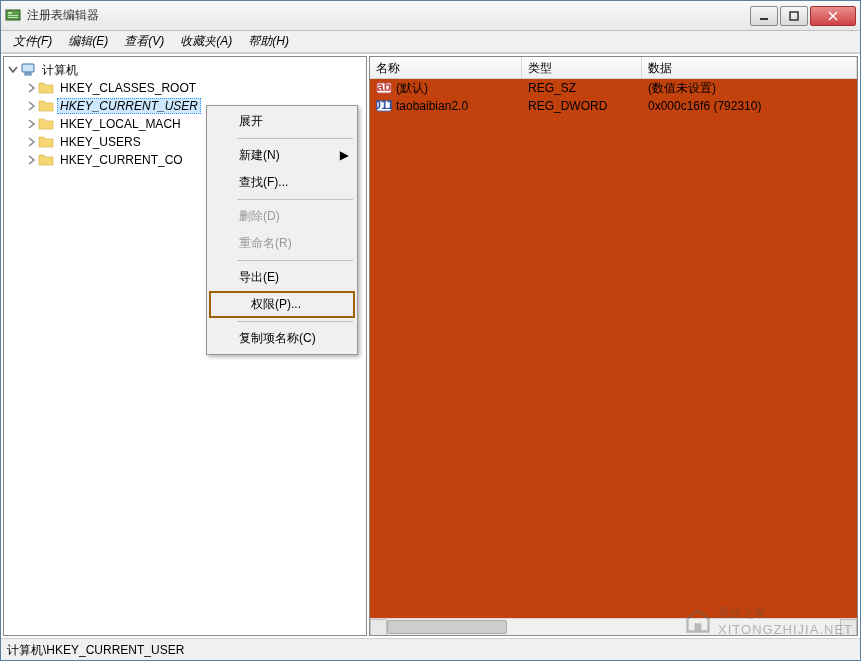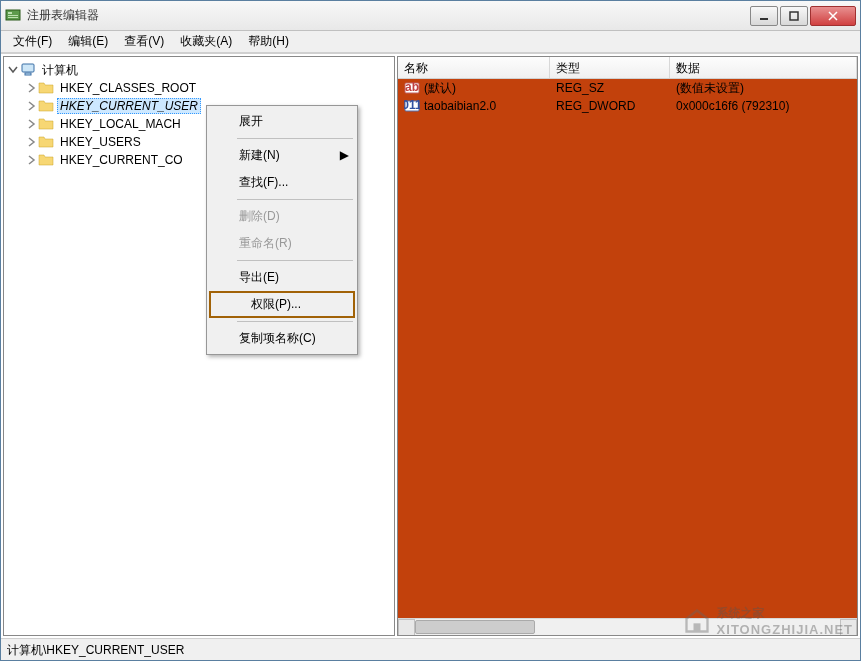--- a/index.html
+++ b/index.html
@@ -8,26 +8,26 @@
     .window { border: 1px solid #5a7fa0; background: #fff; display: flex; flex-direction: column; height: 100%; }
     
     .titlebar { height: 30px; background: linear-gradient(to bottom, #f8f8f8, #e8e8e8); display: flex; align-items: center; padding: 0 4px; border-bottom: 1px solid #c0c0c0; }
     .titlebar-icon { width: 16px; height: 16px; margin-right: 6px; }
     .titlebar-title { flex: 1; color: #333; }
     .titlebar-buttons { display: flex; gap: 2px; }
     .titlebar-btn { width: 28px; height: 20px; border: 1px solid #888; background: linear-gradient(to bottom, #f8f8f8, #d8d8d8); display: flex; align-items: center; justify-content: center; border-radius: 2px; cursor: pointer; }
     .titlebar-btn.close { background: linear-gradient(to bottom, #e89090, #d04040); border-color: #a03030; color: #fff; width: 46px; }
     .titlebar-btn svg { width: 10px; height: 10px; }
     
-    .menubar { height: 22px; background: #f0f0f0; display: flex; align-items: center; padding: 0 4px; border-bottom: 1px solid #d0d0d0; }
+    .menubar { height: 22px; background: #f0f0f0; display: flex; align-items: center; padding: 0 4px; border-bottom: 1px solid #d0d0d0; font-style: italic; }
     .menu-item { padding: 2px 8px; cursor: pointer; }
     
     .content { flex: 1; display: flex; border-top: 1px solid #d0d0d0; min-height: 0; }
     
-    .tree-pane { width: 392px; border: 1px solid #888; margin: 2px 1px 2px 2px; background: #fff; overflow: auto; position: relative; }
+    .tree-pane { width: 364px; border: 1px solid #888; margin: 2px 1px 2px 2px; background: #fff; overflow: auto; position: relative; }
     .tree { padding: 4px 2px; }
     .tree-node { display: flex; align-items: center; height: 18px; white-space: nowrap; }
     .tree-expander { width: 14px; height: 14px; display: flex; align-items: center; justify-content: center; cursor: pointer; color: #666; }
     .tree-icon { width: 16px; height: 16px; margin-right: 3px; }
     .tree-label { padding: 1px 3px; cursor: pointer; }
     .tree-label.selected { background: #cde8ff; border: 1px dotted #3399ff; padding: 0 2px; font-style: italic; }
     .tree-children { margin-left: 18px; }
     
     .list-pane { flex: 1; border: 1px solid #888; margin: 2px 2px 2px 1px; background: #c2410c; display: flex; flex-direction: column; overflow: hidden; }
     .list-header { display: flex; background: linear-gradient(to bottom, #fdfdfd, #f0f0f0); border-bottom: 1px solid #d0d0d0; height: 22px; }
@@ -43,21 +43,21 @@
     .statusbar { height: 22px; background: #f0f0f0; border-top: 1px solid #d0d0d0; padding: 3px 6px; }
     
     
     .context-menu { position: absolute; left: 206px; top: 105px; width: 152px; background: #f0f0f0; border: 1px solid #979797; box-shadow: 2px 2px 4px rgba(0,0,0,0.3); padding: 2px; z-index: 100; }
     .context-item { padding: 5px 20px 5px 30px; cursor: pointer; position: relative; }
     .context-item.disabled { color: #999; cursor: default; }
     .context-sep { height: 1px; background: #c0c0c0; margin: 3px 2px 3px 28px; }
     .context-item .submenu-arrow { position: absolute; right: 6px; top: 6px; }
     .context-item.highlighted { border: 2px solid #a16207; padding: 3px 18px 3px 40px; }
     
-    .watermark { position: absolute; right: 8px; bottom: 24px; opacity: 0.4; font-size: 16px; color: #555; display:flex; align-items:center; gap:6px;font-weight:bold; }
+    .watermark { position: absolute; right: 8px; bottom: 24px; opacity: 0.4; font-size: 16px; color: #555; display:flex; align-items:center; gap:6px; }
     .watermark small { font-size: 13px; display:block; letter-spacing:1px; }
     
     
     .folder-icon { fill: #f7d774; stroke: #c9a227; stroke-width: 0.5; }
     .computer-icon rect { fill: #cde6f7; stroke: #3b6ea5; }
   </style>
 </head>
 <body>
 
 <div class="window">

